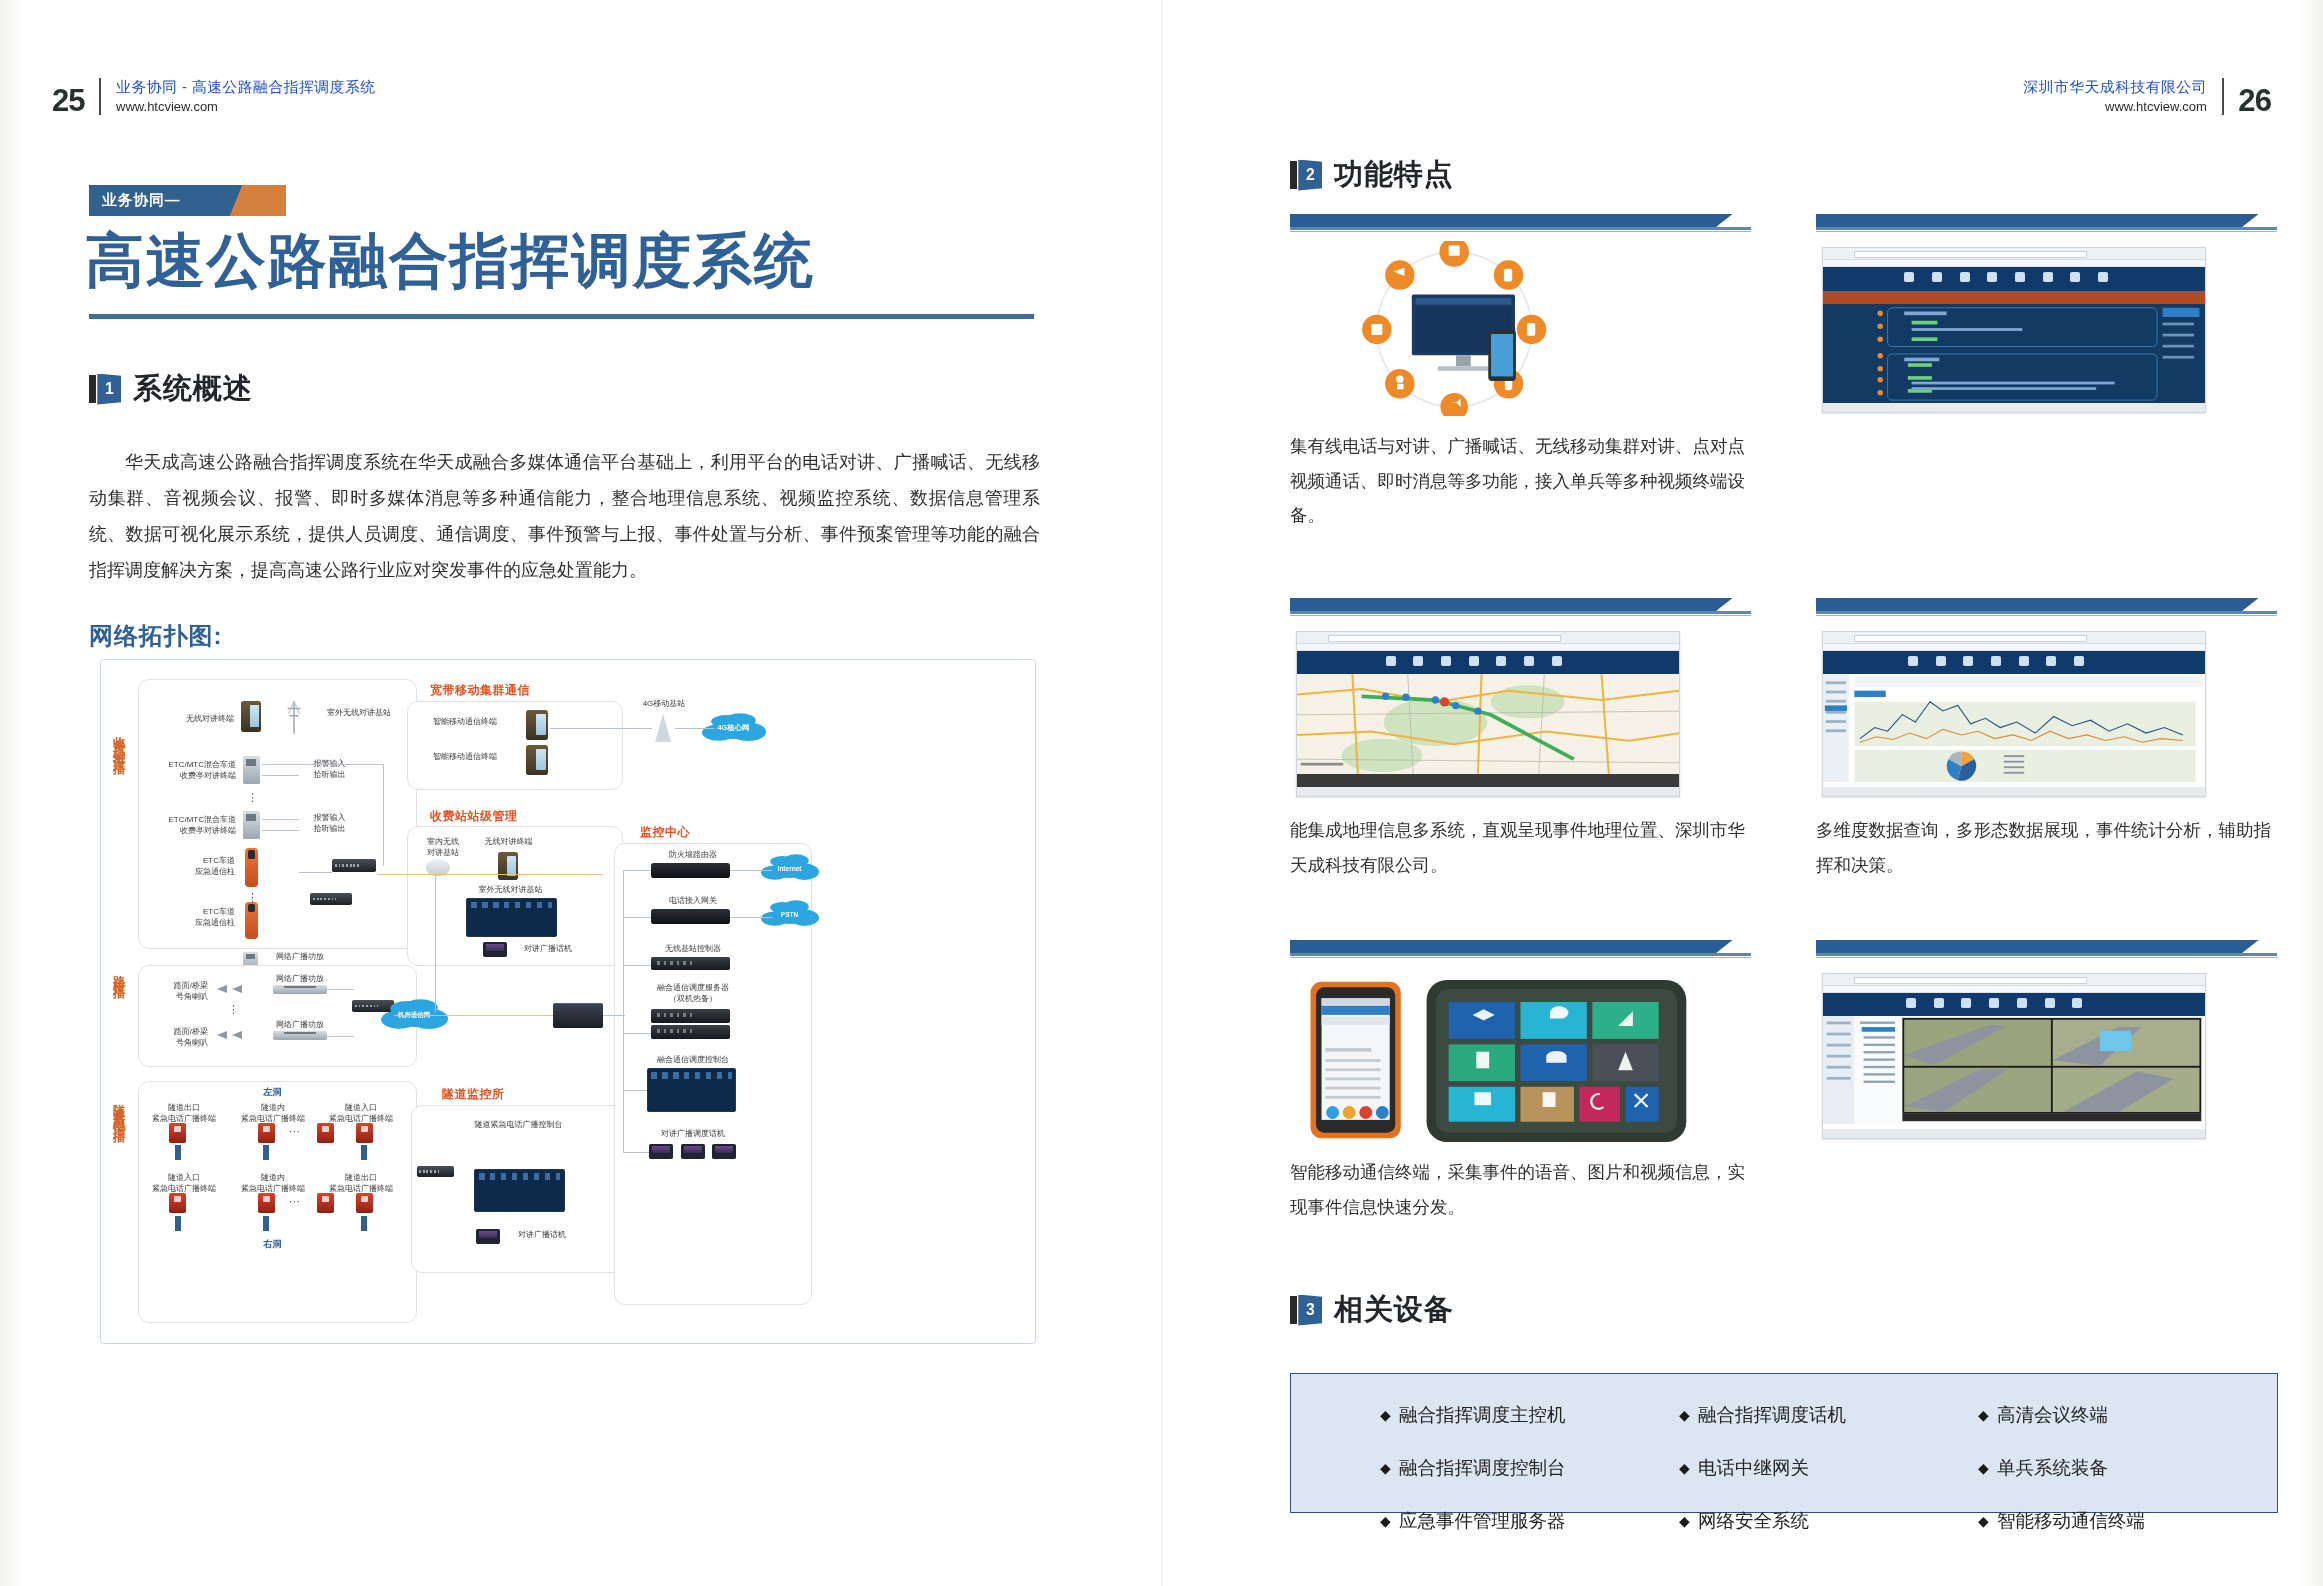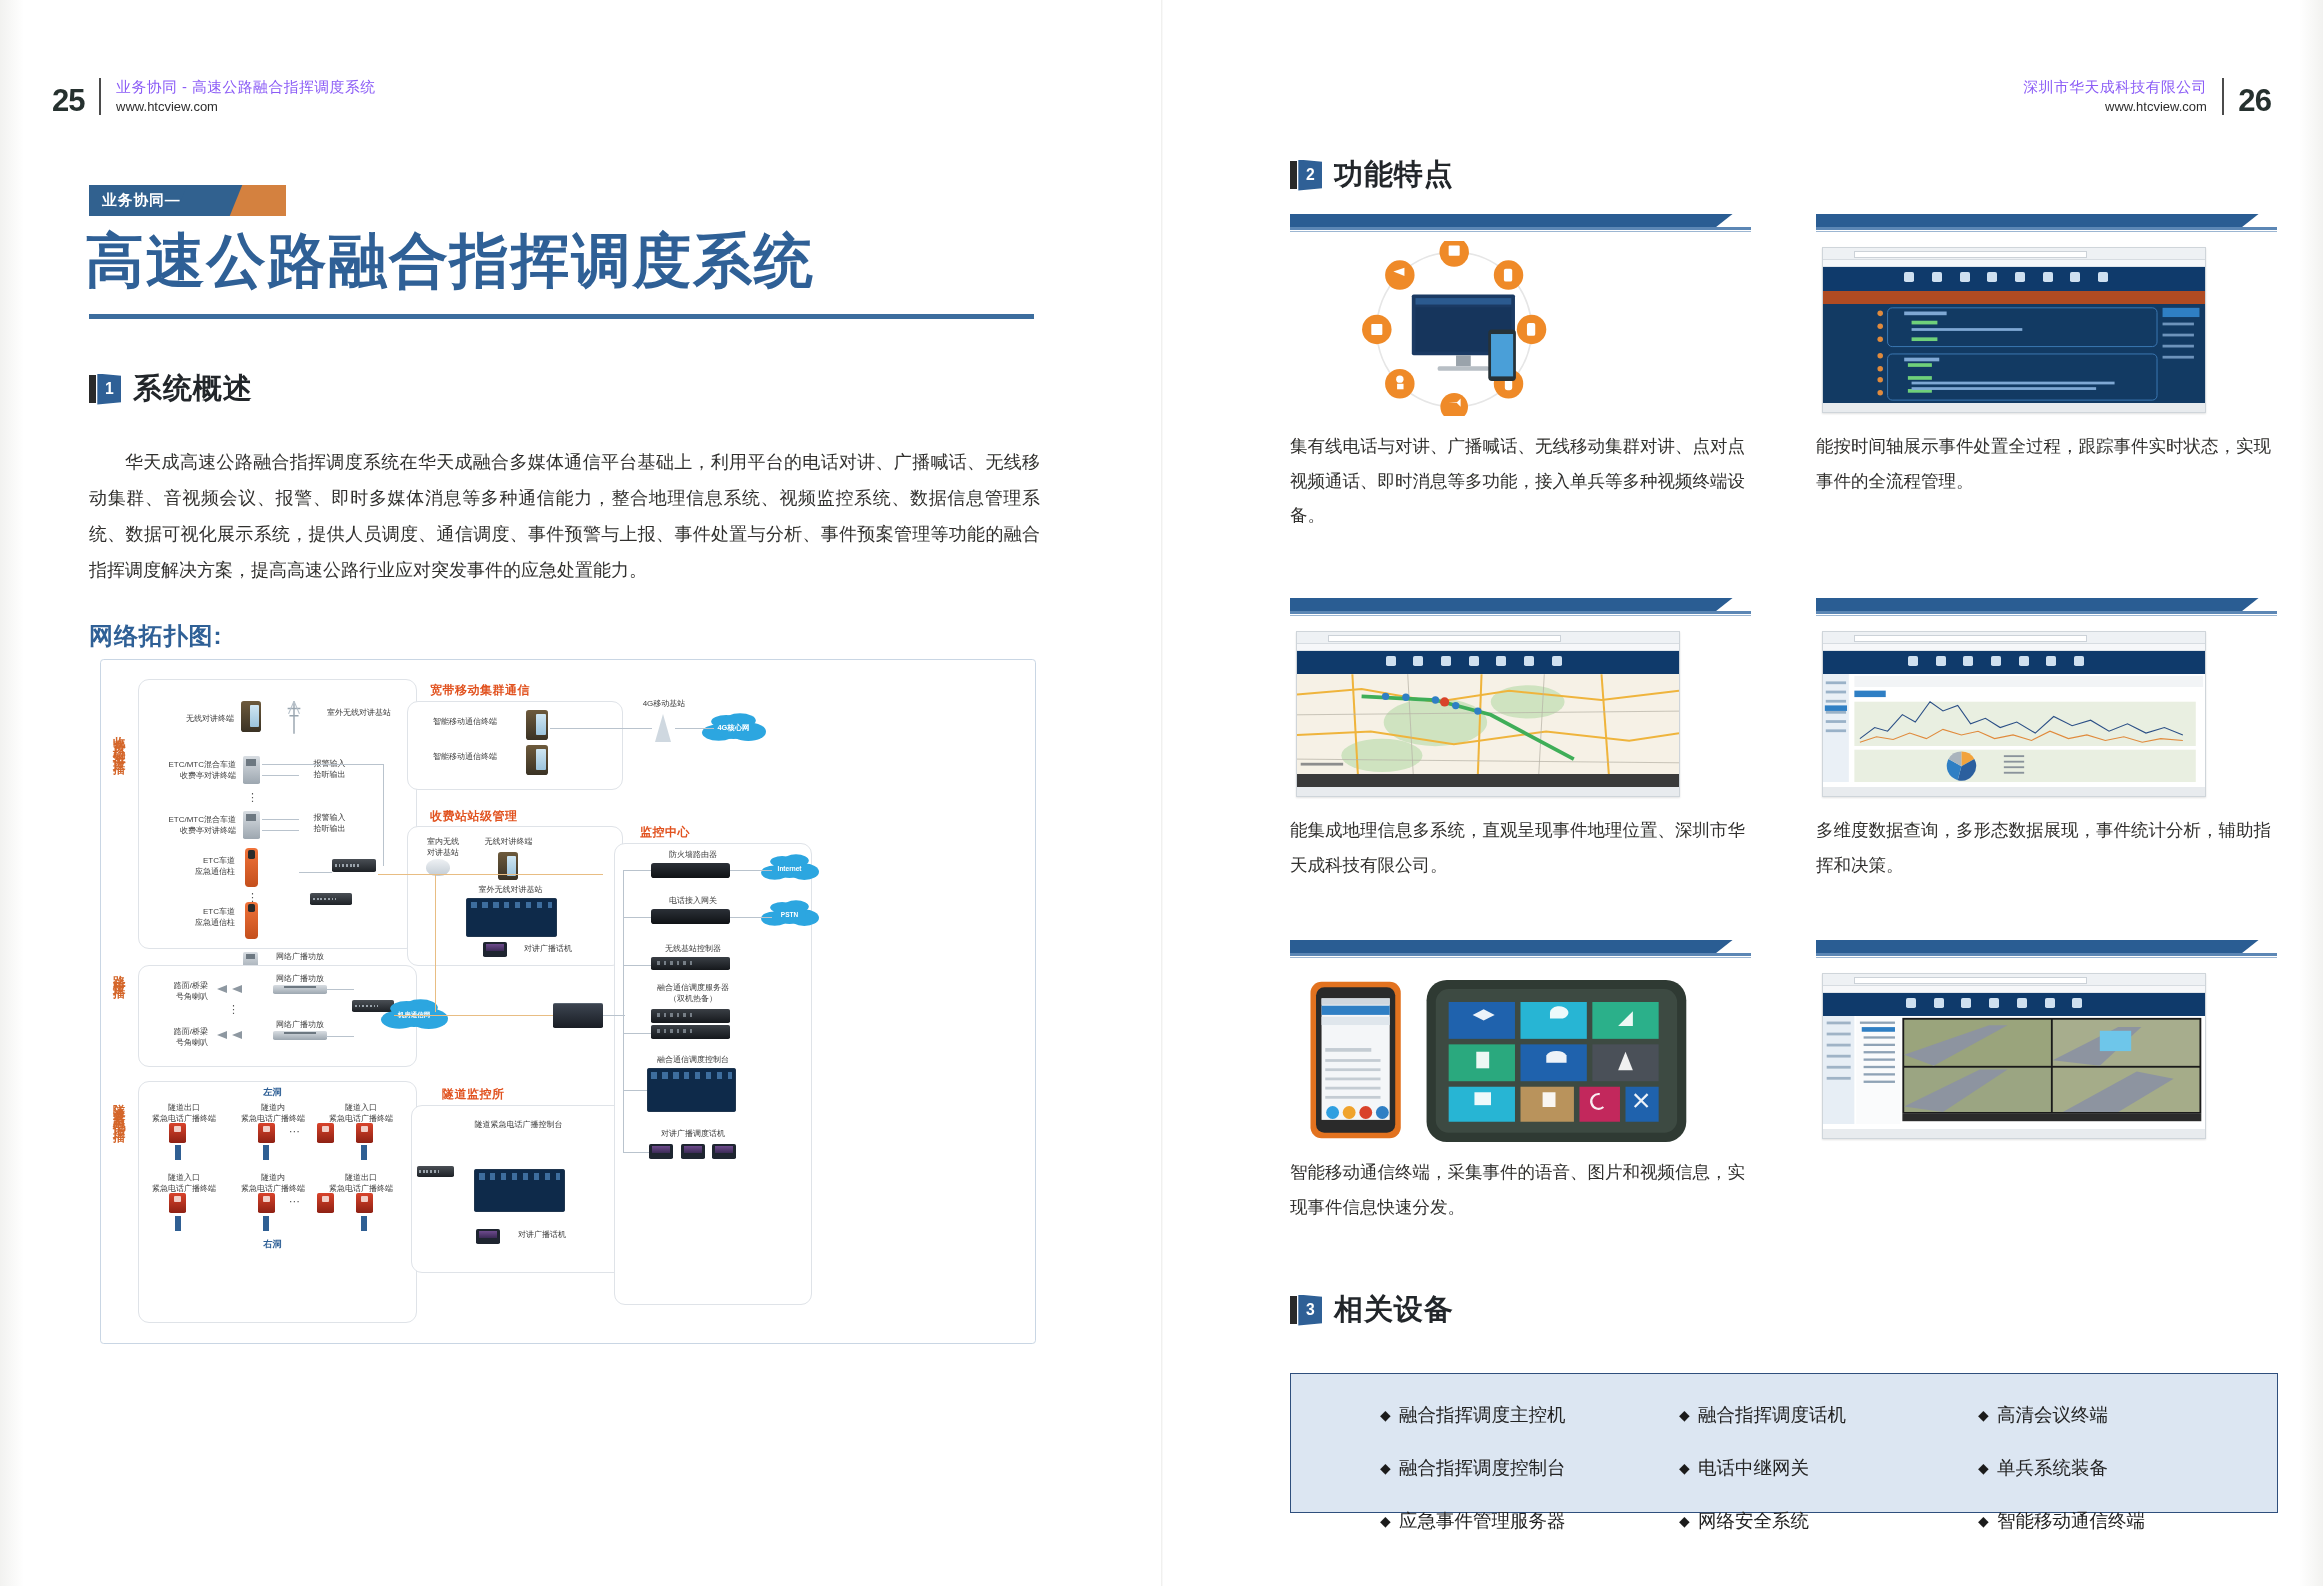--- a/index.html
+++ b/index.html
@@ -16,21 +16,21 @@
   .gutter{position:absolute;top:0;bottom:0;left:1161px;width:1.8px;
      background:linear-gradient(to right,#ececea,#fdfdfd);}
 
   
   .head{position:absolute;display:flex;align-items:flex-end;}
   .head-l{left:52px;top:78px;}
   .head-r{right:52px;top:78px;justify-content:flex-end;}
   .folio{font-size:31px;font-weight:bold;color:#26312f;letter-spacing:-0.9px;line-height:1;}
   .vrule{width:1.8px;height:37px;background:#4b4b4b;margin:0 14.8px;align-self:center;}
   .head-txt{line-height:1.35;}
-  .head-txt .t1{font-size:14.8px;color:#8b5cf6;letter-spacing:0.5px;}
+  .head-txt .t1{font-size:14.8px;color:#1d4ed8;letter-spacing:0.5px;}
   .head-txt .t2{font-size:13px;color:#2d2d2d;}
   .head-r .head-txt{text-align:right;}
 
   
   .tagwrap{position:absolute;left:89px;top:185px;height:31px;display:flex;align-items:stretch;}
   .tag-blue{background:#31618f;color:#fff;font-size:14.8px;font-weight:bold;
      display:flex;align-items:center;padding:0 11px 0 13px;letter-spacing:0.9px;}
   .tag-skew{width:55px;background:#31618f;transform:skewX(-22deg);margin-left:-10px;}
   .tag-or{width:57px;background:#d4813f;margin-left:-7.4px;}
 
@@ -462,21 +462,20 @@
                 <rect x="368" y="20" width="34" height="3"></rect>
                 <rect x="368" y="32" width="34" height="3"></rect>
                 <rect x="368" y="44" width="34" height="3"></rect>
                 <rect x="368" y="56" width="34" height="3"></rect>
               </g>
           </svg>
         </div>
         <div class="shot-foot"></div>
       </div>
     </div>
-    <div class="card-txt">能按时间轴展示事件处置全过程，跟踪事件实时状态，实现事件的全流程管理。</div>
   </div>
 
   <div class="card" style="left:1290px;top:598px;">
     <div class="card-bar">
         <div class="b1"></div>
         <div class="b2"></div>
         <div class="b3"></div>
       </div>
     <div class="card-img">
       <div class="shot">

